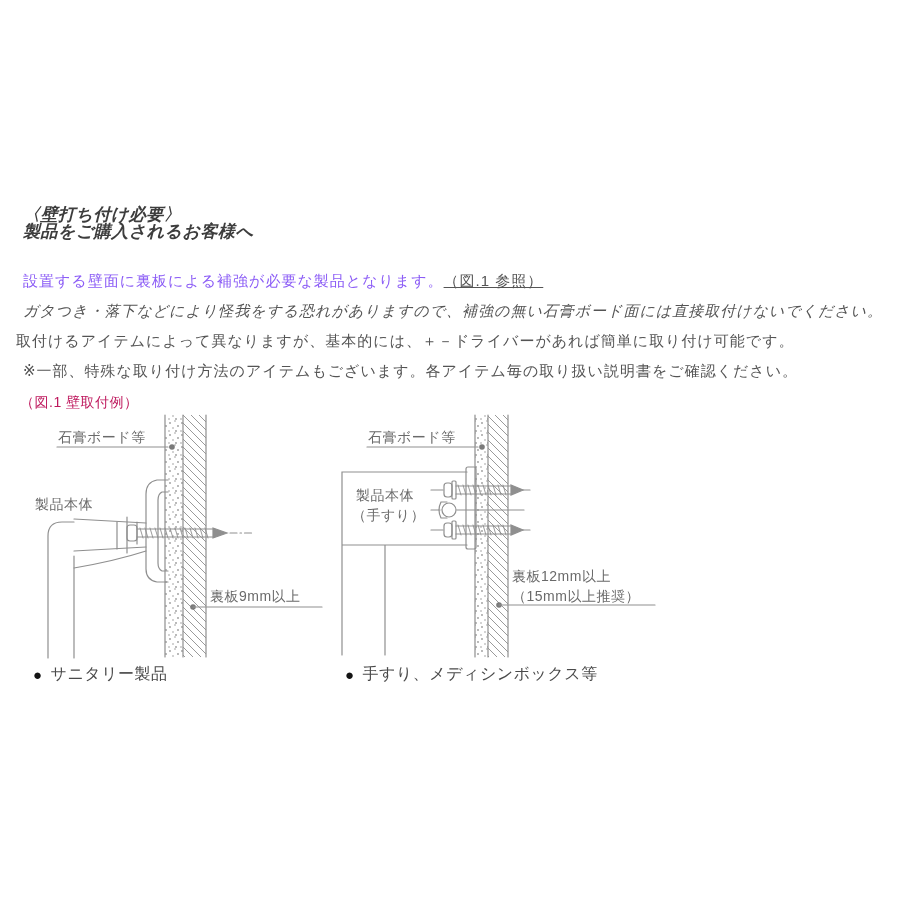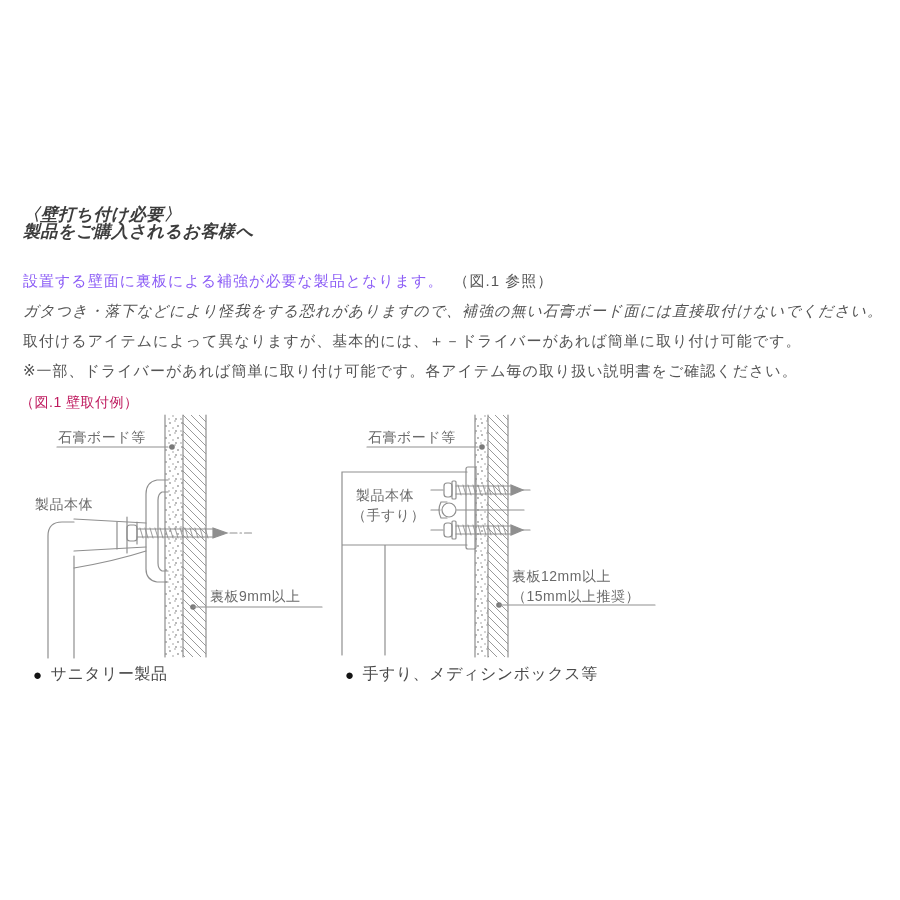--- a/index.html
+++ b/index.html
@@ -2,40 +2,40 @@
 <html><head>
 <meta charset="utf-8">
 <style>
   * { margin:0; padding:0; box-sizing:border-box; }
   html, body { width:900px; height:900px; background:#ffffff; overflow:hidden; }
   body { position:relative; font-family:"Liberation Sans","DejaVu Sans",sans-serif; }
   .abs { position:absolute; white-space:nowrap; }
   .heading { font-size:17px; font-weight:bold; color:#3d3d3d; letter-spacing:0.5px;font-style:italic; }
   .body-line { font-size:15px; color:#545454; letter-spacing:1px; }
   .red-text { color:#8b5cf6; }
-  .ref-text { color:#545454; margin-left:10px; }
+  .ref-text { color:#545454; margin-left:0;text-decoration:underline; }
   .caption { font-size:14px; color:#be185d; letter-spacing:0.5px; }
   .bullet-row { display:flex; align-items:center; font-size:16px; color:#4a4a4a; letter-spacing:0.5px; }
   .bullet-dot { color:#141414; font-size:15px; margin-right:8px; line-height:1; }
   svg { position:absolute; left:0; top:0; }
   svg text { font-family:"Liberation Sans","DejaVu Sans",sans-serif; font-size:14px; fill:#6a6a6a; letter-spacing:0.5px; }
 </style>
 </head>
 <body>
 
 <div class="abs heading" style="left:23px; top:203px;">〈壁打ち付け必要〉</div>
 <div class="abs heading" style="left:23px; top:220px;">製品をご購入されるお客様へ</div>
 
 <div class="abs body-line" style="left:23px; top:272px;">
   <span class="red-text">設置する壁面に裏板による補強が必要な製品となります。</span><span class="ref-text">（図.1 参照）</span>
 </div>
 
 <div class="abs body-line" style="left:23px; top:302px;font-style:italic;">ガタつき・落下などにより怪我をする恐れがありますので、補強の無い石膏ボード面には直接取付けないでください。</div>
-<div class="abs body-line" style="left:23px; top:332px;text-align:center;">取付けるアイテムによって異なりますが、基本的には、＋－ドライバーがあれば簡単に取り付け可能です。</div>
-<div class="abs body-line" style="left:23px; top:362px;">※一部、ドライバーがあれば簡単に取り付け可能です。各アイテム毎の取り扱い説明書をご確認ください。</div>
+<div class="abs body-line" style="left:16px; top:332px;text-align:center;">取付けるアイテムによって異なりますが、基本的には、＋－ドライバーがあれば簡単に取り付け可能です。</div>
+<div class="abs body-line" style="left:23px; top:362px;">※一部、特殊な取り付け方法のアイテムもございます。各アイテム毎の取り扱い説明書をご確認ください。</div>
 
 <div class="abs caption" style="left:20px; top:394px;">（図.1 壁取付例）</div>
 
 <svg width="900" height="900" viewBox="0 0 900 900">
   <defs>
     <pattern id="stipple" width="12" height="12" patternUnits="userSpaceOnUse">
       <circle cx="2" cy="3" r="0.9" fill="#9a9a9a"></circle>
       <circle cx="7" cy="1" r="0.8" fill="#9a9a9a"></circle>
       <circle cx="10" cy="6" r="0.9" fill="#9a9a9a"></circle>
       <circle cx="5" cy="8" r="0.8" fill="#9a9a9a"></circle>

